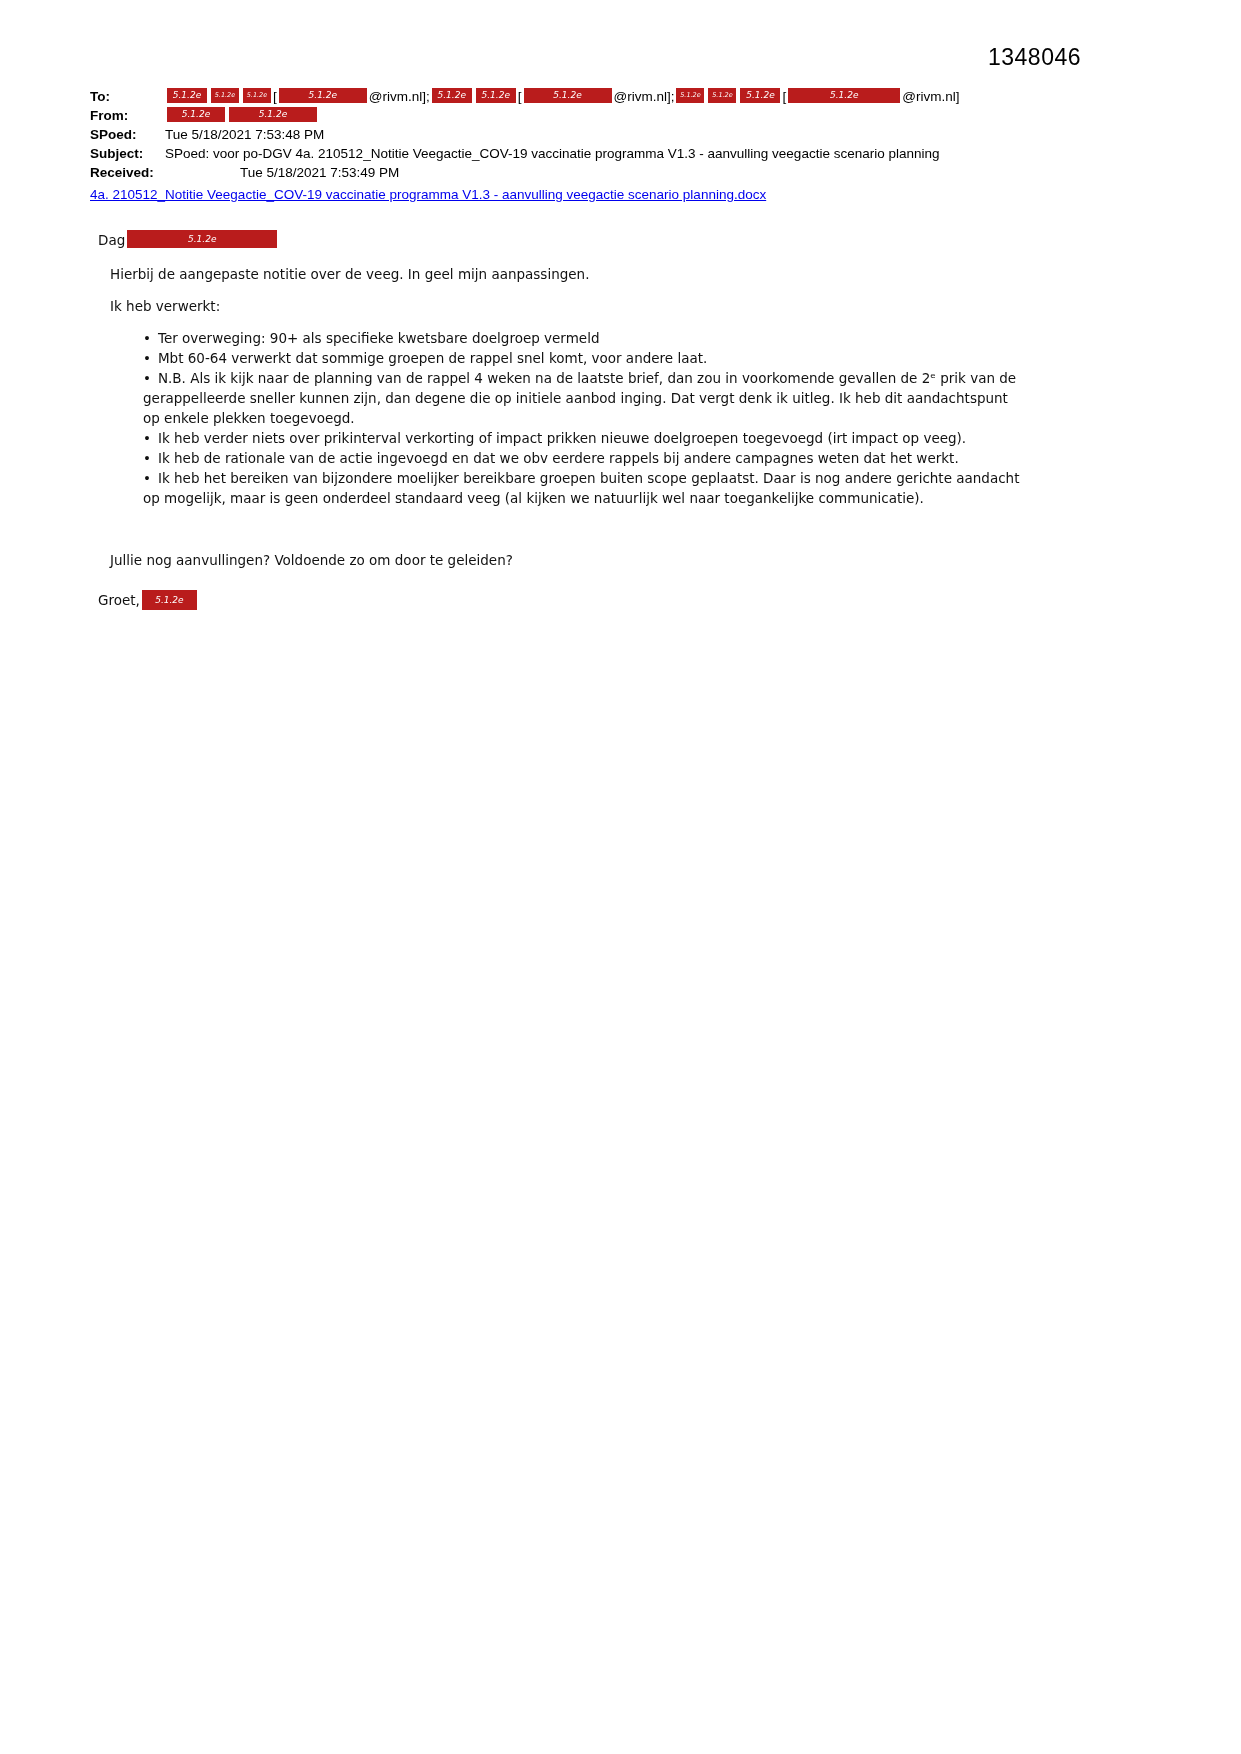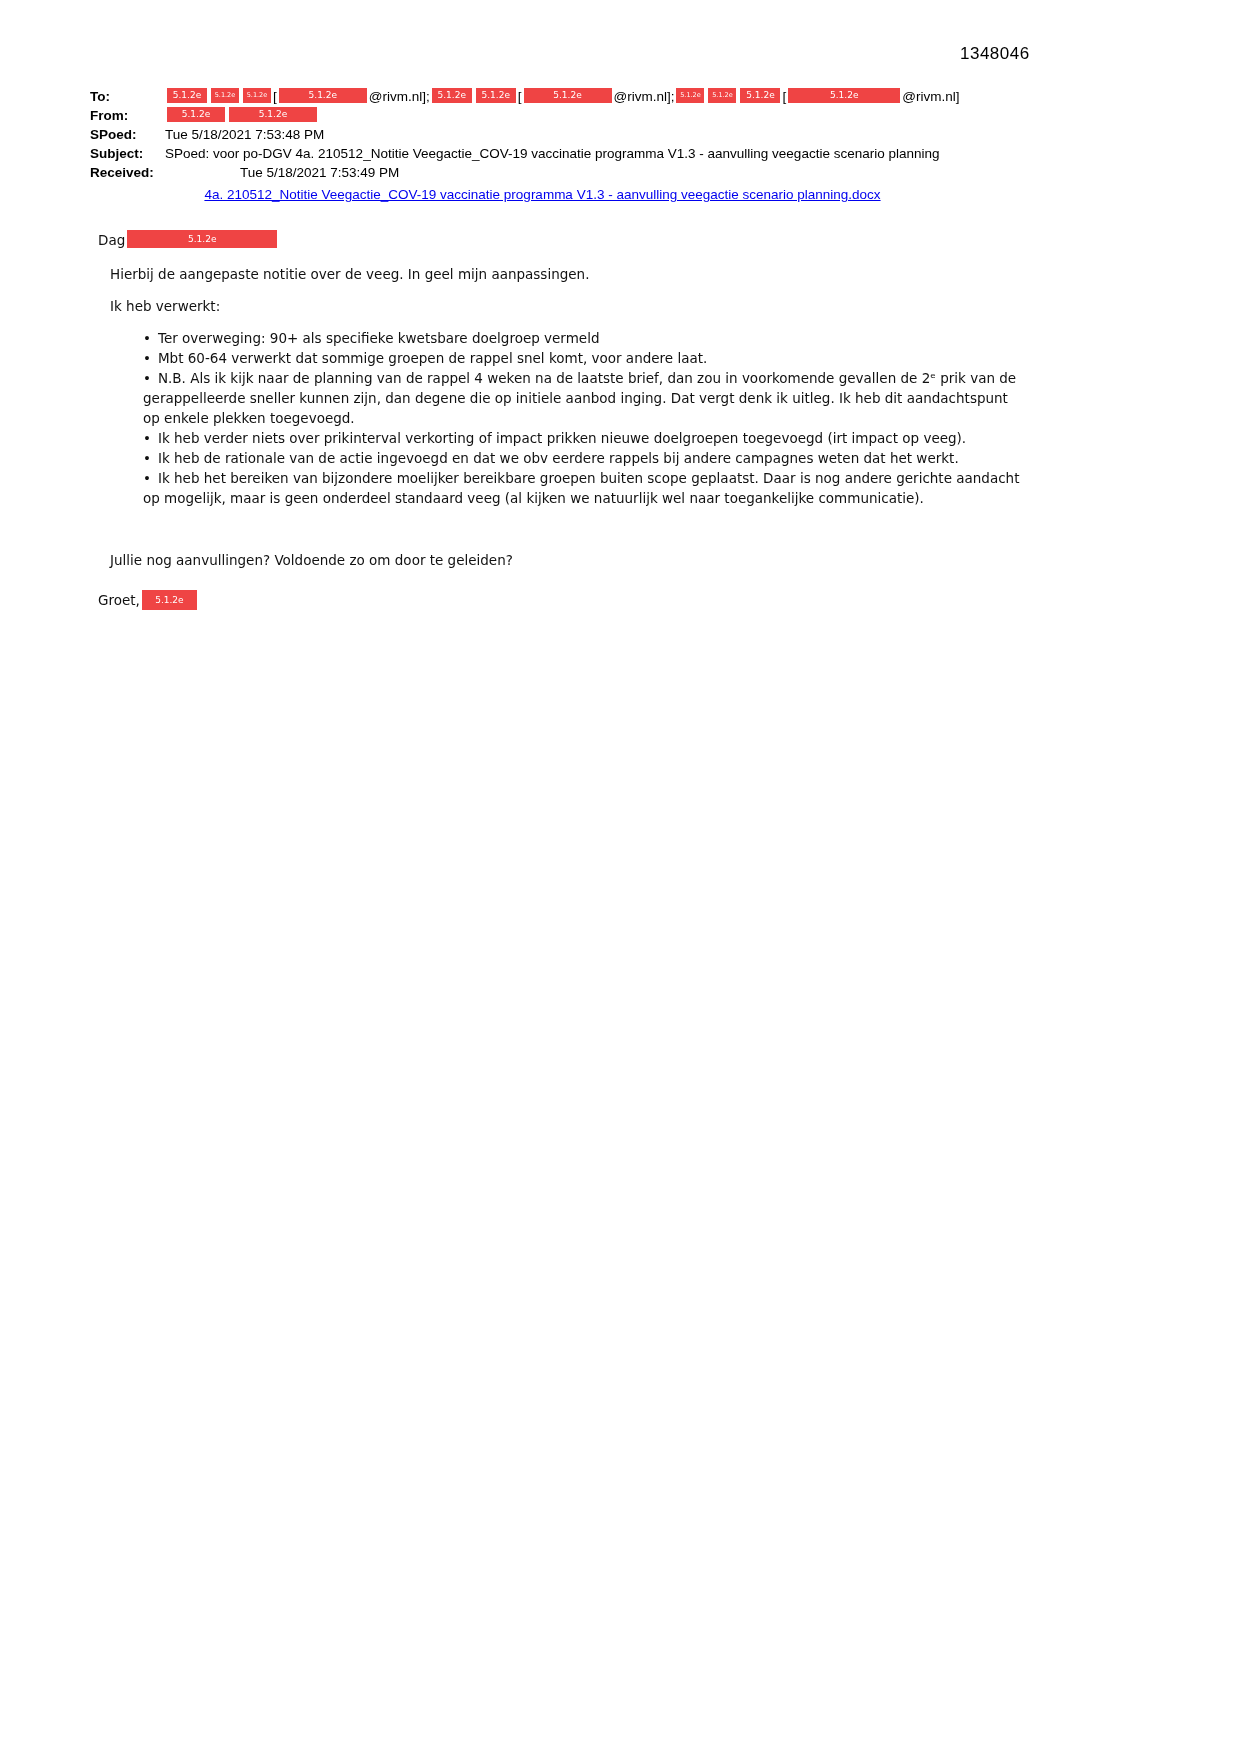--- a/index.html
+++ b/index.html
@@ -8,23 +8,23 @@
     width: 1241px;
     height: 1754px;
     background: #ffffff;
     position: relative;
     font-family: "DejaVu Sans", sans-serif;
     color: #111111;
   }
   .docnum {
     position: absolute;
     top: 44px;
-    left: 960px;
+    left: 988px;
     font-family: "Liberation Sans", sans-serif;
-    font-size: 17px;
+    font-size: 23px;
     color: #000000;
     letter-spacing: 0.5px;
   }
   .headers {
     position: absolute;
     top: 88px;
     left: 90px;
     width: 905px;
     font-family: "Liberation Sans", sans-serif;
     font-size: 13.5px;
@@ -34,40 +34,41 @@
   .hrow { margin: 0 0 1px 0; }
   .hlabel {
     display: inline-block;
     width: 75px;
     font-weight: bold;
     vertical-align: top;
   }
   .hlabel.wide { width: 150px; }
   .redact {
     display: inline-block;
-    background: #ef4444;
+    background: #b91c1c;
     color: #ffffff;
     text-align: center;
     font-family: "DejaVu Sans", sans-serif;
     font-size: 9px;
     height: 15px;
     line-height: 15px;
     vertical-align: -2px;
     margin: 0 2px;
     overflow: hidden;
     white-space: nowrap;
+    font-style: italic;
   }
   .r-xs { width: 28px; font-size: 6.5px; }
   .r-s  { width: 40px; }
   .r-m  { width: 58px; }
   .r-l  { width: 88px; }
   .r-xl { width: 112px; }
   .r-dag  { width: 150px; height: 18px; line-height: 18px; vertical-align: -3px; }
   .r-sign { width: 55px;  height: 20px; line-height: 20px; vertical-align: -5px; }
-  .linkrow { margin-top: 4px; text-align: center; }
+  .linkrow { margin-top: 4px; }
   a.attachment {
     color: #0000ee;
     text-decoration: underline;
     cursor: pointer;
   }
   .content {
     position: absolute;
     top: 230px;
     left: 98px;
     width: 925px;

